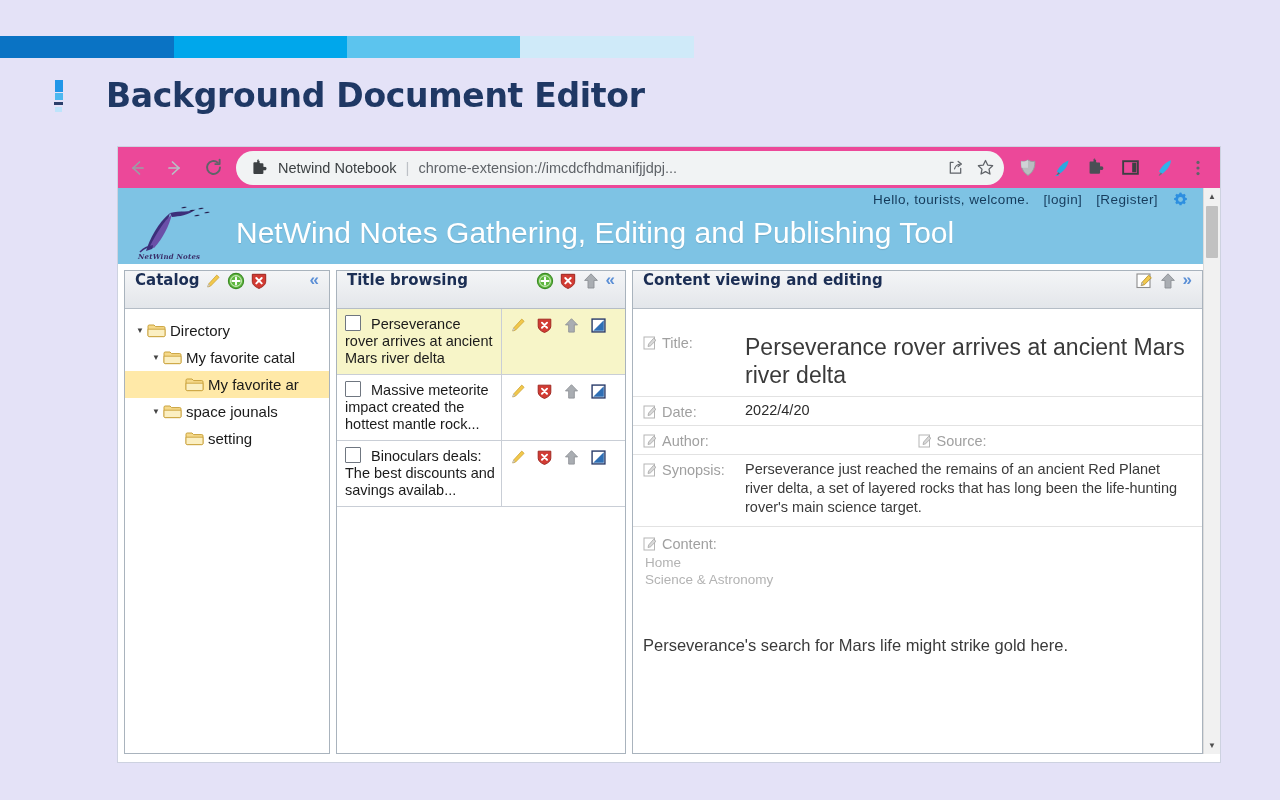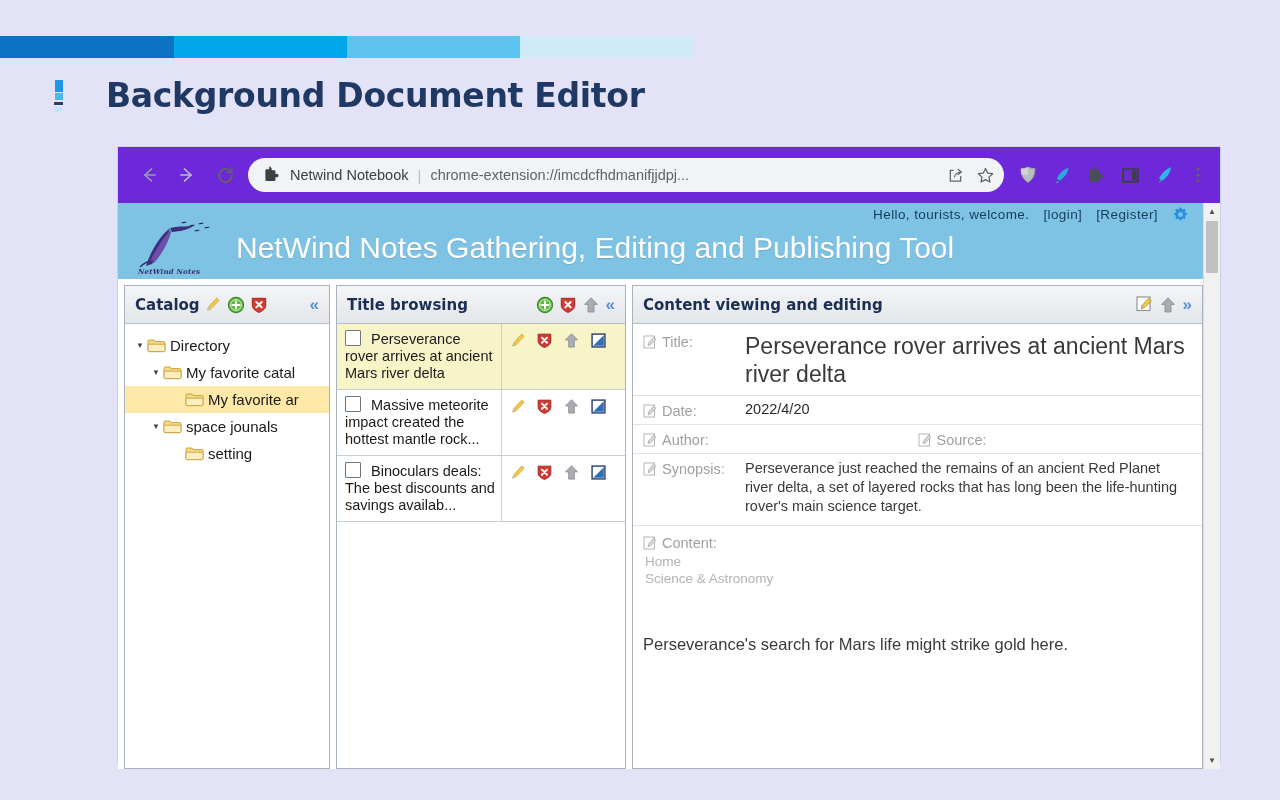--- a/index.html
+++ b/index.html
@@ -21,22 +21,22 @@
   .bullet-ico .b1 { position:absolute; left:3px; top:6px; width:8px; height:12px; background:#2196e8; }
   .bullet-ico .b2 { position:absolute; left:3px; top:19px; width:8px; height:7px; background:#4db8f0; }
   .bullet-ico .b3 { position:absolute; left:2px; top:28px; width:9px; height:3px; background:#2b3f6b; }
   .bullet-ico .b4 { position:absolute; left:3px; top:33px; width:7px; height:5px; background:#bde4fb; }
   .slide-title { font-size: 33px; font-weight: bold; color: #1f3864; letter-spacing: -0.3px;
                  font-family: "DejaVu Sans", sans-serif; }
 
   
   .browser { position: absolute; left: 118px; top: 147px; width: 1102px; height: 615px;
              background: #fff; box-shadow: 0 0 0 1px #cdd2e0; }
-  .browser-chrome { height: 56px; background: #6d28d9; display: flex; align-items: center;
-                    padding: 0 6px 0 12px; box-sizing: border-box; }
+  .browser-chrome { height: 41px; background: #ec4899; display: flex; align-items: center;
+                    padding: 0 6px 0 0; box-sizing: border-box; }
   .nav-btn { width: 38px; height: 38px; display: flex; align-items: center; justify-content: center;
              color: #8a8f96; font-size: 21px; border-radius: 50%; }
   .omnibox { flex: 1; height: 34px; background: #f1f3f4; border-radius: 17px; display: flex;
              align-items: center; padding: 0 4px 0 14px; margin: 0 6px 0 4px; min-width: 0; }
   .omni-ext-ico { width: 20px; height: 20px; flex: 0 0 auto; margin-right: 8px; }
   .omni-name { font-size: 14.5px; color: #3c4043; white-space: nowrap; }
   .omni-sep { color: #bdc1c6; margin: 0 9px; font-size: 15px; }
   .omni-url { font-size: 14.5px; color: #5f6368; white-space: nowrap; overflow: hidden;
               text-overflow: clip; flex: 1; min-width: 0; }
   .omni-act { width: 30px; height: 30px; display: flex; align-items: center; justify-content: center;
@@ -63,21 +63,21 @@
 
   
   .panes { display: flex; height: 490px; background: #fff; padding: 6px 0 0 0; box-sizing: border-box; }
   .pane { background: #fff; border: 1px solid #a9b3bd; display: flex; flex-direction: column;
           min-width: 0; margin-left: 6px; }
   .pane:last-child { }
   .pane-cat { width: 204px; flex: 0 0 204px; }
   .pane-title { width: 288px; flex: 0 0 288px; }
   .pane-content { flex: 1; }
 
-  .pane-head { height: 37px; flex: 0 0 37px; display: flex; align-items: center;
+  .pane-head { height: 37px; flex: 0 0 37px; display: flex; 
                background: linear-gradient(#f4f5f7, #e3e6ea); border-bottom: 1px solid #b5bdc6;
                padding: 0 8px 0 10px; gap: 3px; }
   .pane-head-label { font-size: 15px; font-weight: bold; color: #1b2e54; white-space: nowrap;
                      font-family: "DejaVu Sans", sans-serif; }
   .head-spacer { flex: 1; }
   .hico { width: 20px; height: 20px; display: flex; align-items: center; justify-content: center; flex: 0 0 auto; }
   .chev { font-size: 17px; color: #5b8fd6; line-height: 1; font-weight: bold; padding: 0 2px; }
 
   
   .tree { padding: 8px 0 0 0; font-size: 14.5px; color: #1d1d1d; overflow: hidden; flex: 1; }
@@ -492,21 +492,21 @@
               <span class="hico">
                 <svg width="18" height="18" viewBox="0 0 18 18">
                     <path d="M9 1.8 L15.4 8.4 H12 V16 H6 V8.4 H2.6 Z" fill="#a9adb2" stroke="#8c9095" stroke-width=".9" stroke-linejoin="round"></path>
                   </svg>
               </span>
               <span class="chev">»</span>
             </div>
 
             <div class="cbody">
 
-              <div class="frow" style="padding-top:8px;padding-bottom:7px">
+              <div class="frow" style="padding-top:24px;padding-bottom:7px">
                 <div class="flabel">
                   <span class="doc-ico"><svg width="15" height="15" viewBox="0 0 15 15">
                         <rect x="1" y="1" width="10.5" height="12" fill="#fff" stroke="#b5b5b5" stroke-width="1"></rect>
                         <path d="M10.6 2.3 L13 4.3 L7.4 9.9 L5 10.5 L5.6 8 Z" fill="#d9d9d9" stroke="#9e9e9e" stroke-width=".7"></path>
                       </svg></span>
                   <span>Title:</span>
                 </div>
                 <div class="fval big-title">Perseverance rover arrives at ancient Mars river delta</div>
               </div>
 

